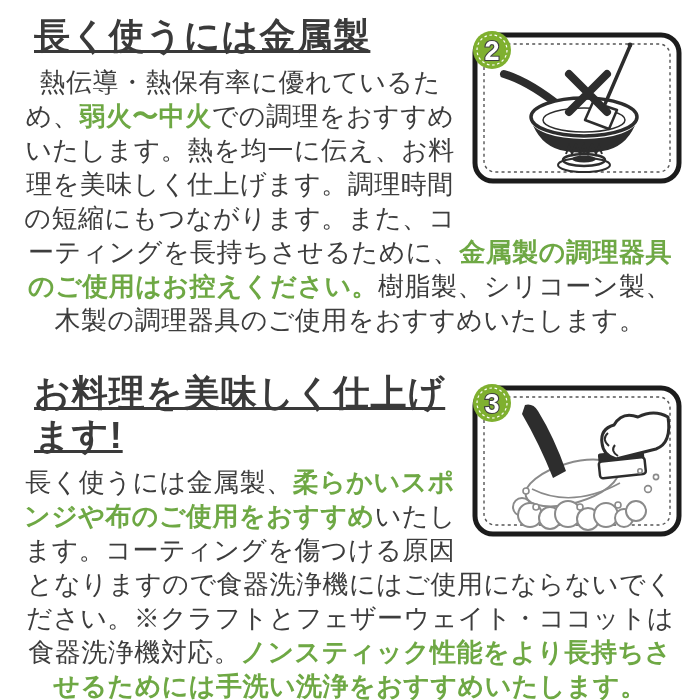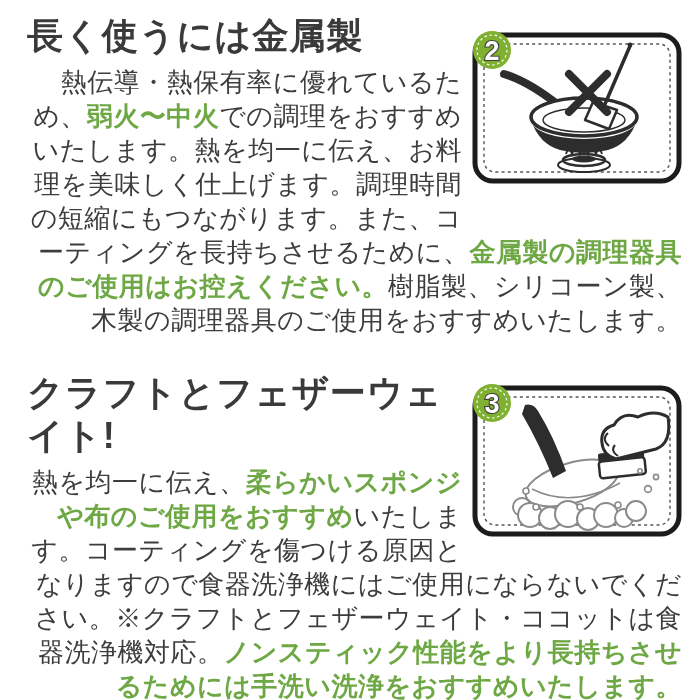--- a/index.html
+++ b/index.html
@@ -8,27 +8,27 @@
     padding:14px 18px 0 18px;
     background:#fff;
     font-family:"Liberation Sans",sans-serif;
     color:#3d3d3d;
     overflow:hidden;
   }
   section.block{overflow:hidden;}
   section.block + section.block{margin-top:34px;clear:both;}
   h2.sec-title{
     font-size:36px;font-weight:700;line-height:43px;
-    margin:0 0 8px 9px;color:#3a3a3a;letter-spacing:1px;
+    margin:0 0 8px 16px;color:#3a3a3a;letter-spacing:1px;text-decoration:underline;
   }
   h2.sec-title span{display:block;}
   p.body{
     font-size:26px;line-height:34px;margin:0;
     letter-spacing:0.5px;
-    text-align:right;
+    text-align:center;
   }
   .hl{color:#6ea844;font-weight:700;}
   figure.illust{
     float:right;width:210px;height:152px;
     margin:18px 0 30px 10px;padding:0;
   }
   figure.illust.second{margin-top:14px;margin-bottom:20px;}
   figure.illust svg{display:block;width:100%;height:100%;overflow:visible;}
   svg text.badge-num{
     font-family:"Liberation Sans",sans-serif;
@@ -117,19 +117,19 @@
         </g>
         <g>
           <circle cx="20" cy="18" r="19" fill="#7fb02f"></circle>
           <circle cx="20" cy="18" r="15" fill="none" stroke="#ffffff" stroke-width="1.2" stroke-dasharray="2.6 2.6"></circle>
           <text class="badge-num" x="20" y="28">3</text>
         </g>
       </svg>
     </figure>
 
     <h2 class="sec-title">
-        <span>クラフトとフェザーウェイト!</span>
+        <span>お料理を美味しく仕上げます!</span>
       </h2>
 
-    <p class="body"><span>熱を均一に伝え、</span><span class="hl">柔らかいスポンジや布のご使用をおすすめ</span><span>いたします。コーティングを傷つける原因となりますので食器洗浄機にはご使用にならないでください。※クラフトとフェザーウェイト・ココットは食器洗浄機対応。</span><span class="hl">ノンスティック性能をより長持ちさせるためには手洗い洗浄をおすすめいたします。</span></p>
+    <p class="body"><span>長く使うには金属製、</span><span class="hl">柔らかいスポンジや布のご使用をおすすめ</span><span>いたします。コーティングを傷つける原因となりますので食器洗浄機にはご使用にならないでください。※クラフトとフェザーウェイト・ココットは食器洗浄機対応。</span><span class="hl">ノンスティック性能をより長持ちさせるためには手洗い洗浄をおすすめいたします。</span></p>
   </section>
 
 </div>
 
 </body></html>

